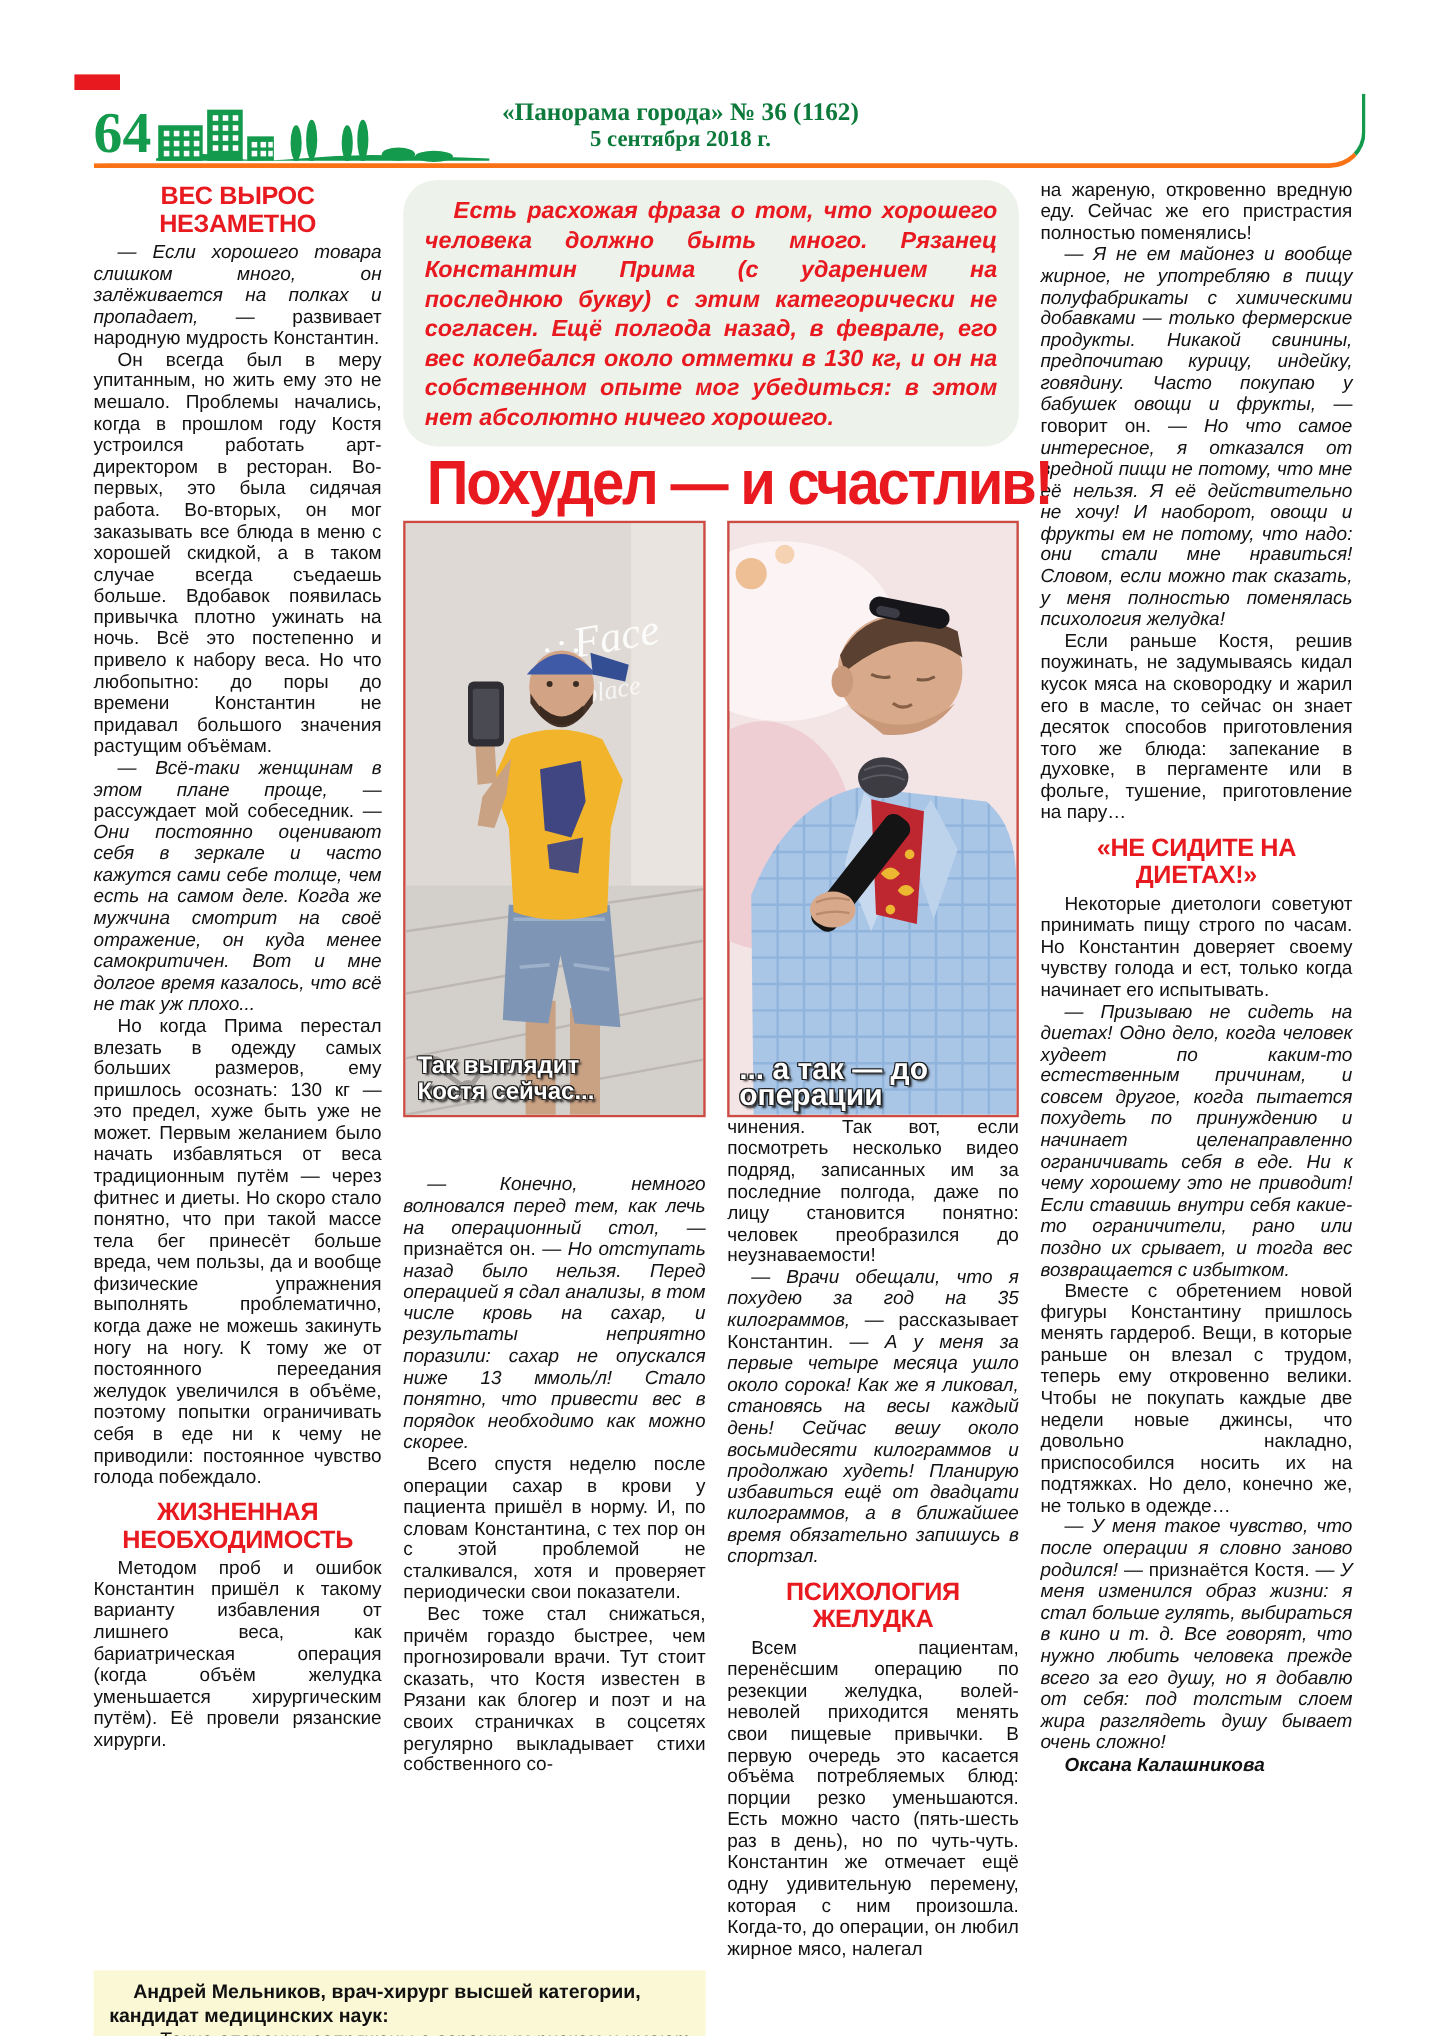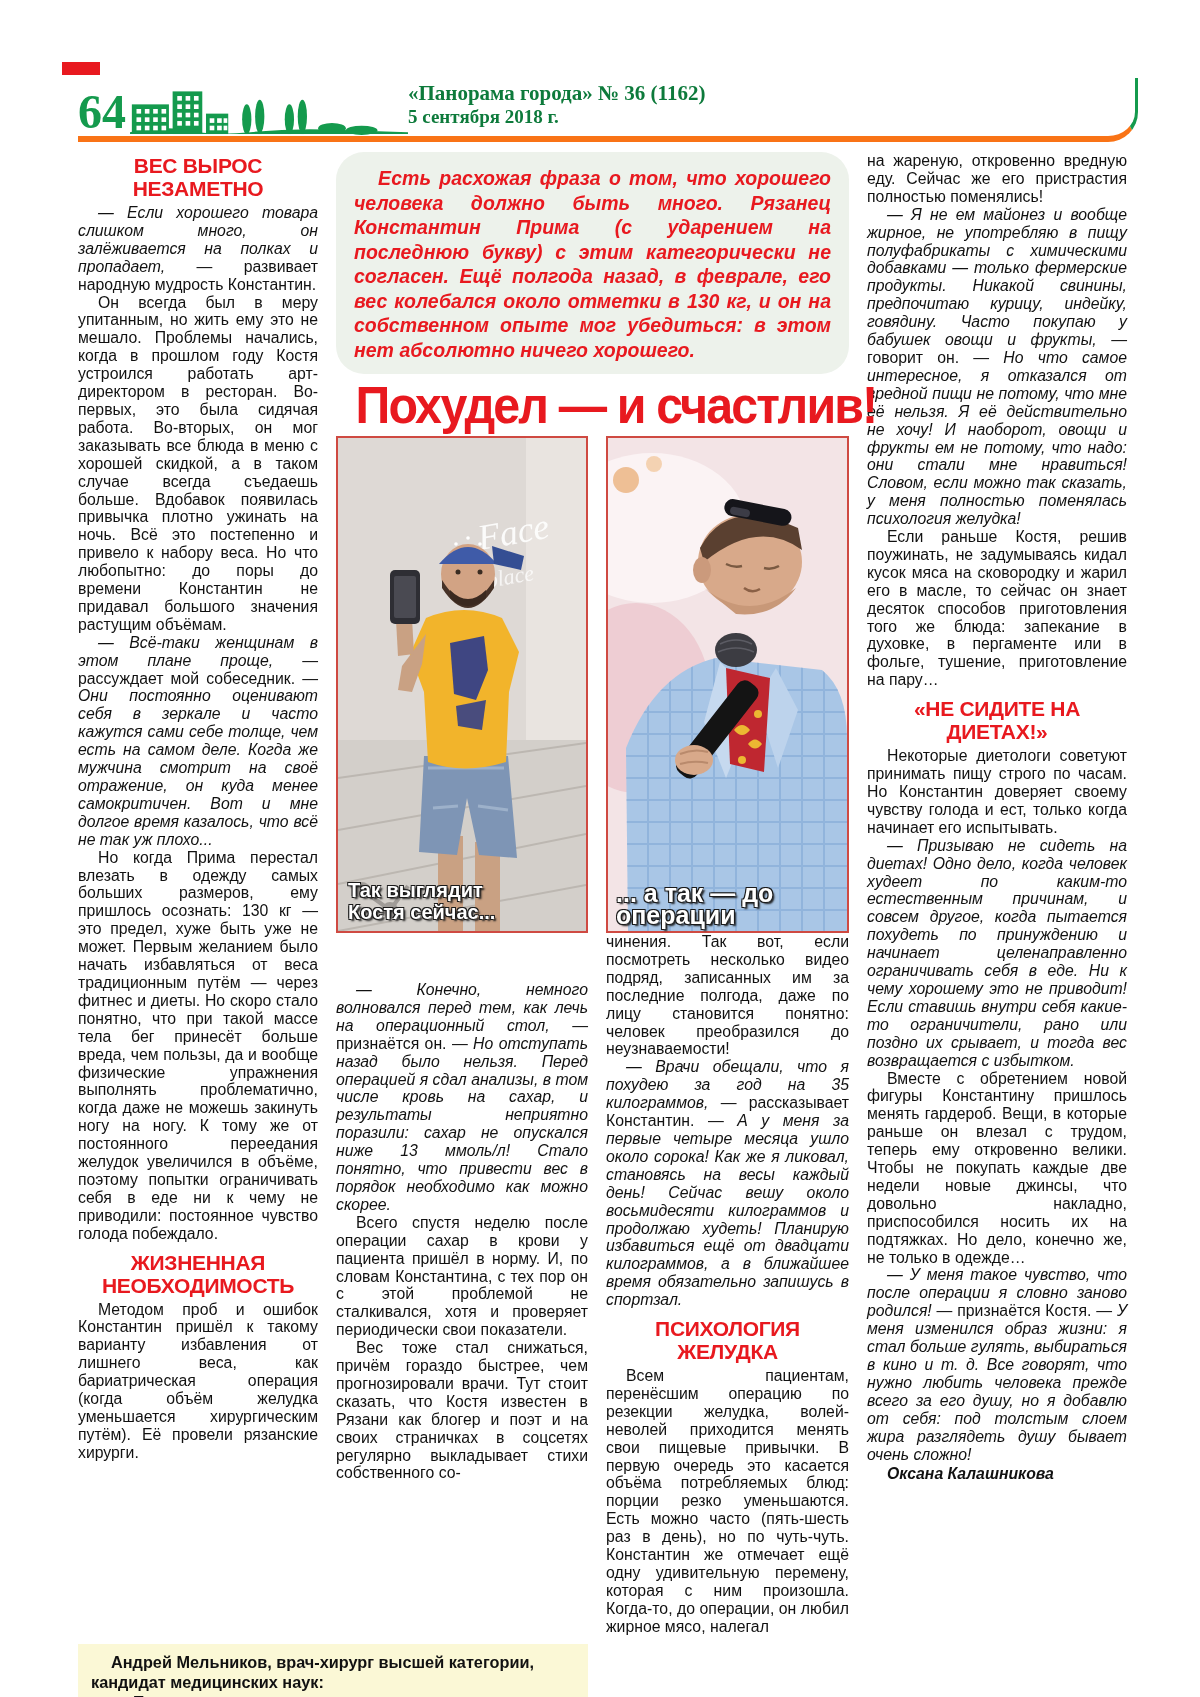--- a/index.html
+++ b/index.html
@@ -7,38 +7,38 @@
     position:relative; width:1200px; height:1697px; margin:0 auto;
     background:#ffffff; overflow:hidden; box-sizing:border-box;
     padding:78px 62px 0 78px;
     font-family:"Liberation Sans", sans-serif; color:#111;
   }
   .artifact { position:absolute; top:62px; left:62px; width:38px; height:13px; background:#e8191f; }
 
   
   .header {
     display:flex; align-items:flex-end; height:58px;
-    border-bottom:6px solid #f97316; border-right:3px solid #149a4d;
+    border-bottom:4px solid #f97316; border-right:3px solid #149a4d;
     border-radius:0 0 30px 0; padding-right:8px;
   }
   .pagenum {
     font-family:"Liberation Serif", serif; font-weight:bold;
     font-size:48px; line-height:44px; color:#149a4d; padding:0 4px 2px 0;
   }
   .skyline { flex:none; }
   .skyline svg { display:block; }
   .rubric {
     flex:1; margin:0 14px 5px 8px; padding:6px 4px 4px;
     background:linear-gradient(180deg,#fbfdfb 0%,#e4f1e5 55%,#cfe6d2 100%);
     border-radius:12px; text-align:center;
     font-family:"Liberation Serif", serif; font-weight:bold;
     font-size:28px; letter-spacing:1.5px; color:#161616; white-space:nowrap;
   }
   .masthead {
-    flex:none; width:318px; text-align:left; padding:0 4px 7px 0;
+    flex:none; width:318px; text-align:center; padding:0 4px 7px 0;
     font-family:"Liberation Serif", serif; font-weight:bold; color:#0d7a3b;
     font-size:21px; line-height:24px; white-space:nowrap;
   }
   .masthead .date { font-size:19px; }
 
   
   .content {
     display:grid; grid-template-columns:240px 252px 243px 260px;
     column-gap:18px; margin-top:10px;
   }

